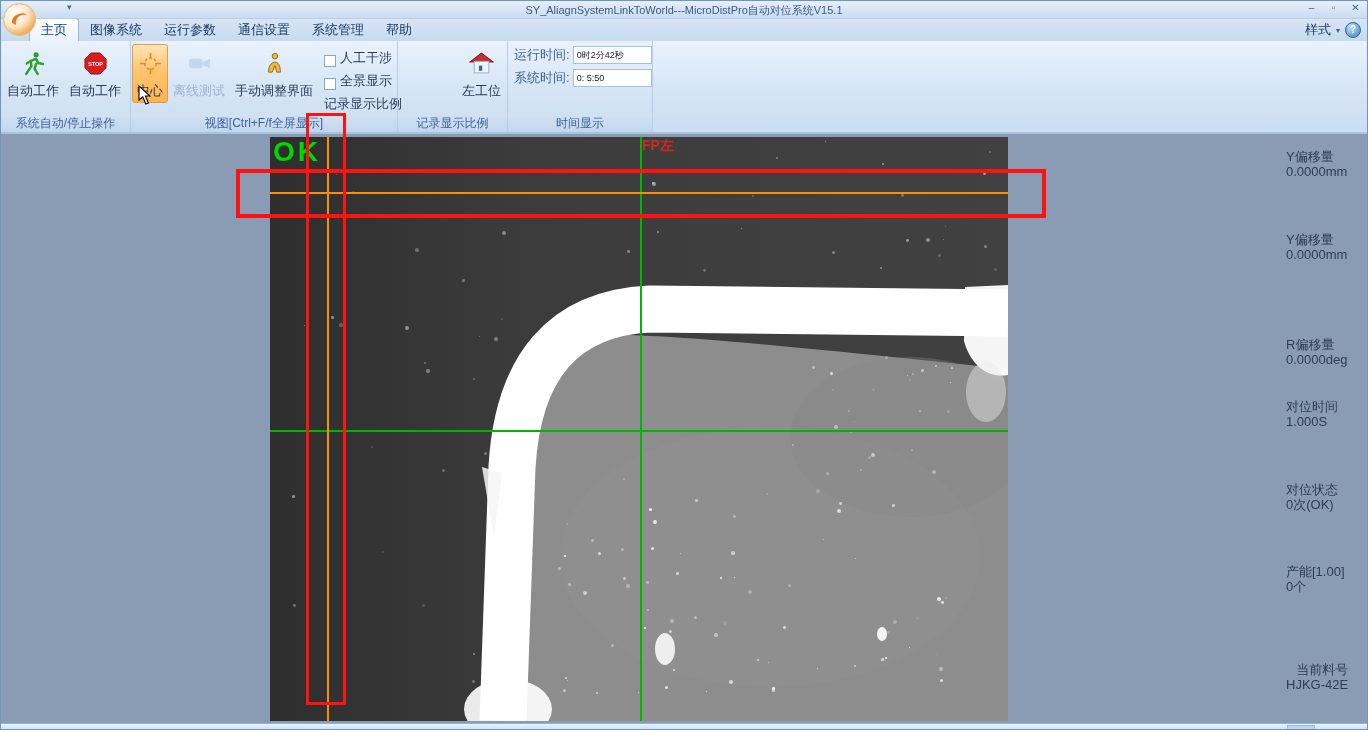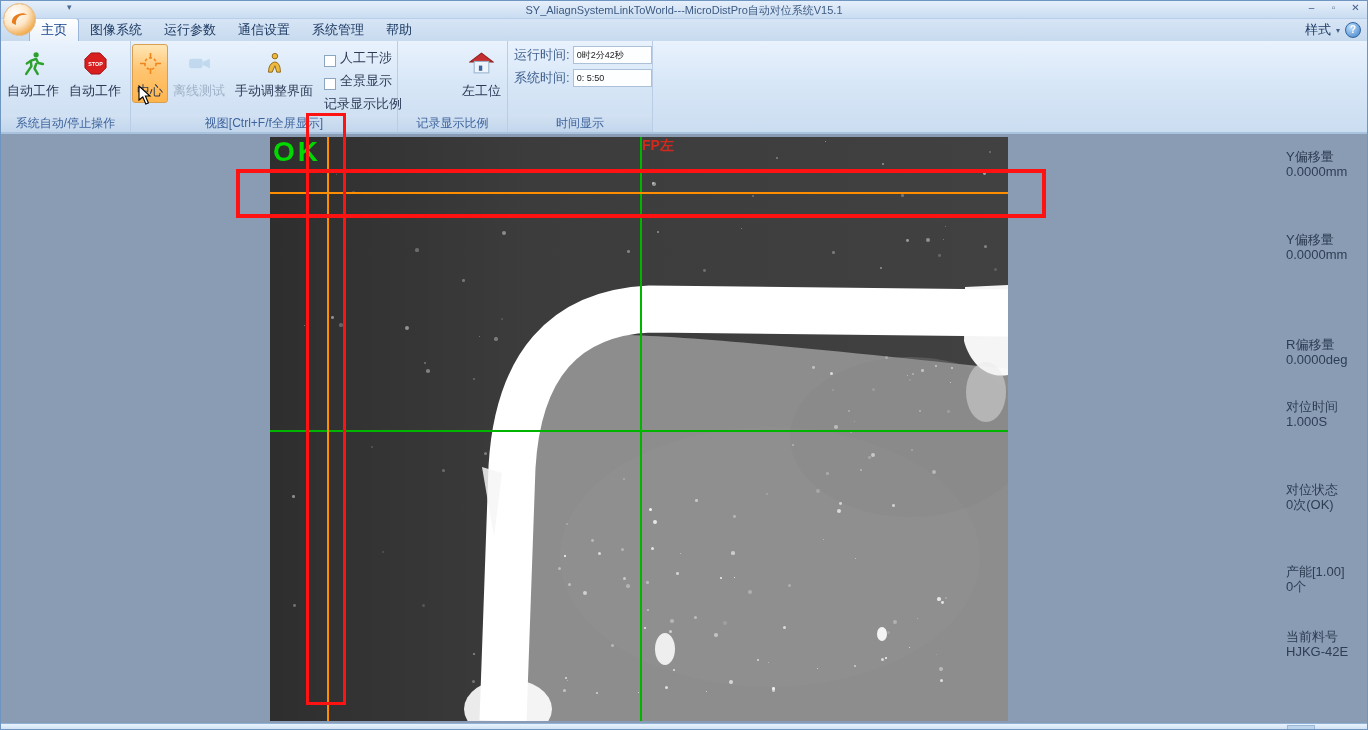--- a/index.html
+++ b/index.html
@@ -413,21 +413,21 @@
   <div>1.000S</div>
 </div>
 <div class="stat" style="top:481px;">
   <div>对位状态</div>
   <div>0次(OK)</div>
 </div>
 <div class="stat" style="top:563px;">
   <div>产能[1.00]</div>
   <div>0个</div>
 </div>
-<div class="stat" style="top:628px;">
+<div class="stat" style="top:661px;text-align:right;">
   <div>当前料号</div>
   <div>HJKG-42E</div>
 </div>
 
 <div class="statusbar">
   <span class="grip"></span>
 </div>
 
 <div class="cursor">
   <svg width="14" height="20" viewBox="0 0 14 20">

